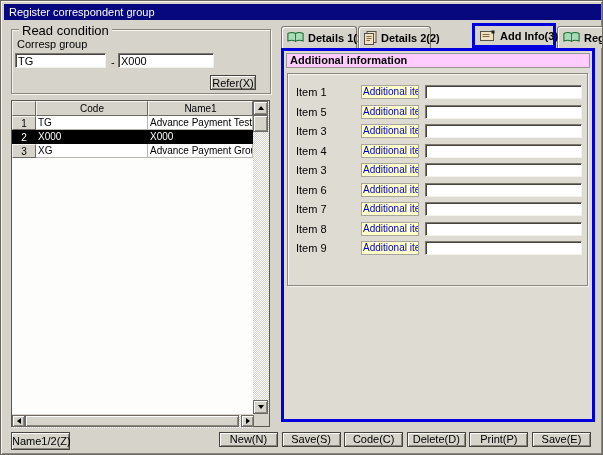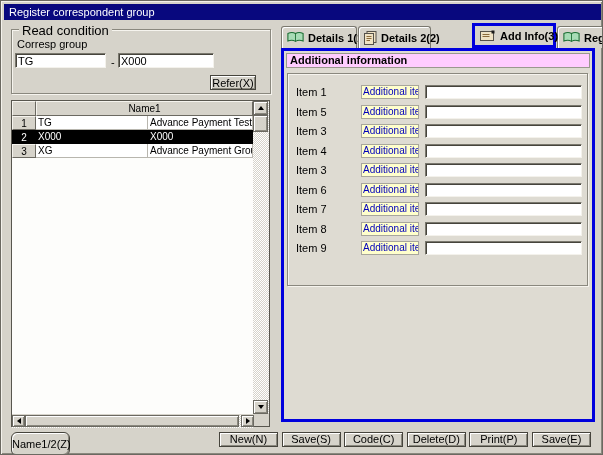--- a/index.html
+++ b/index.html
@@ -91,20 +91,21 @@
   <div style="position:absolute;left:16px;top:37px;">Corresp group</div>
   <input class="tb" style="left: 14px; top: 52px; width: 91px;" value="TG">
   <span style="position:absolute;left:110px;top:55px;">-</span>
   <input class="tb" style="left: 117px; top: 52px; width: 96px;" value="X000">
   <button class="btn3d" style="left:209px;top:74px;width:46px;height:15px;">Refer(X)</button>
 
   <div class="grid">
     <div class="grid-area">
       <div class="tr hdr">
         <div class="th c-num"></div>
+        <div class="th c-code">Code</div>
         <div class="th c-name">Name1</div>
       </div>
       <div class="tr">
         <div class="td num c-num">1</div>
         <div class="td c-code">TG</div>
         <div class="td c-name">Advance Payment Test Group</div>
       </div>
       <div class="tr selected">
         <div class="td num c-num">2</div>
         <div class="td c-code">X000</div>
@@ -226,21 +227,21 @@
       </div>
       <div class="item-row">
         <span class="item-label">Item 9</span>
         <span class="item-caption">Additional item9</span>
         <input class="item-input" value="" style="">
       </div>
 
     </div>
   </div>
 
-  <button class="btn3d" style="left:10px;top:431px;width:59px;height:24px;border-radius:6px;">Name1/2(Z)</button>
+  <button class="btn3d" style="left:10px;top:431px;width:59px;height:18px;">Name1/2(Z)</button>
   <div class="footer-right">
     <button class="btn3d fbtn">New(N)</button>
     <button class="btn3d fbtn">Save(S)</button>
     <button class="btn3d fbtn">Code(C)</button>
     <button class="btn3d fbtn">Delete(D)</button>
     <button class="btn3d fbtn">Print(P)</button>
     <button class="btn3d fbtn">Save(E)</button>
   </div>
 
 </div>

